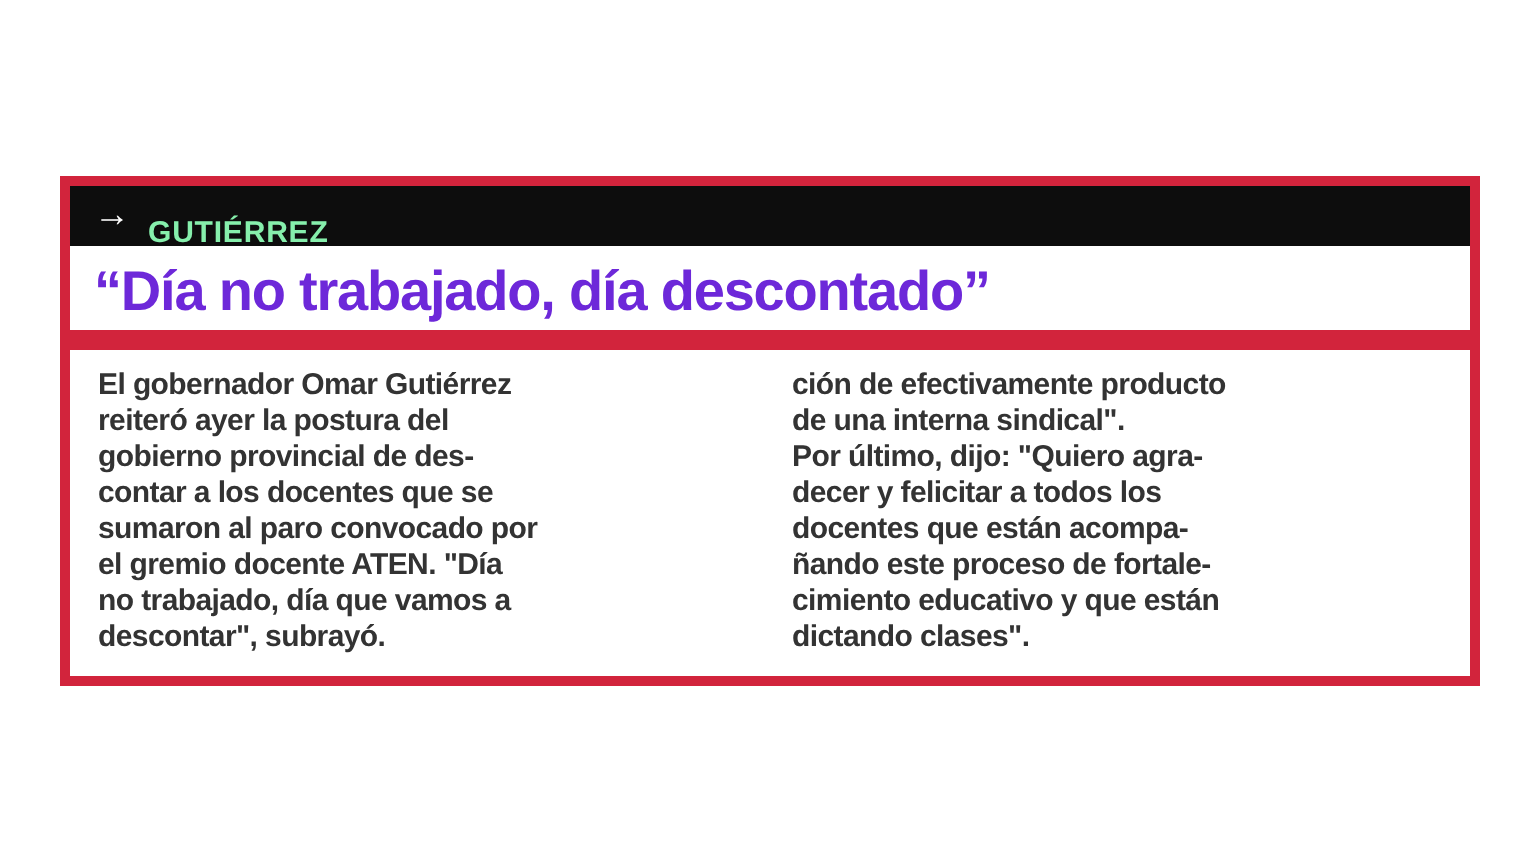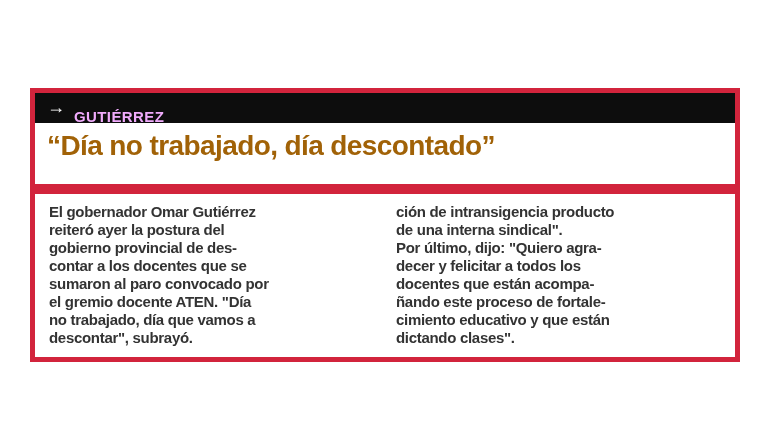--- a/index.html
+++ b/index.html
@@ -32,33 +32,33 @@
     padding: 0 12px;
   }
   .arrow-glyph {
     color: #ffffff;
     font-size: 18px;
     line-height: 1;
     font-weight: 400;
     transform: translateY(-1px);
   }
   .kicker-label {
-    color: #f0abfc;
+    color: #86efac;
     font-weight: 800;
     font-size: 15px;
     letter-spacing: 0.4px;
     margin-top: 16px;
   }
   .headline {
-    padding: 8px 12px 24px 12px;
+    padding: 8px 12px 5px 12px;
     font-size: 28px;
     line-height: 1.05;
     font-weight: 800;
     letter-spacing: -0.6px;
-    color: #a16207;
+    color: #6d28d9;
     white-space: nowrap;
   }
 
   
   .body-box {
     display: flex;
     gap: 24px;
     padding: 9px 16px 10px 14px;
   }
   .body-col {
@@ -88,21 +88,21 @@
 
     <div class="box body-box">
       <div class="body-col">El gobernador Omar Gutiérrez
 reiteró ayer la postura del
 gobierno provincial de des-
 contar a los docentes que se
 sumaron al paro convocado por
 el gremio docente ATEN. "Día
 no trabajado, día que vamos a
 descontar", subrayó.</div>
-      <div class="body-col">ción de intransigencia producto
+      <div class="body-col">ción de efectivamente producto
 de una interna sindical".
 Por último, dijo: "Quiero agra-
 decer y felicitar a todos los
 docentes que están acompa-
 ñando este proceso de fortale-
 cimiento educativo y que están
 dictando clases".</div>
     </div>
 
   </section>

